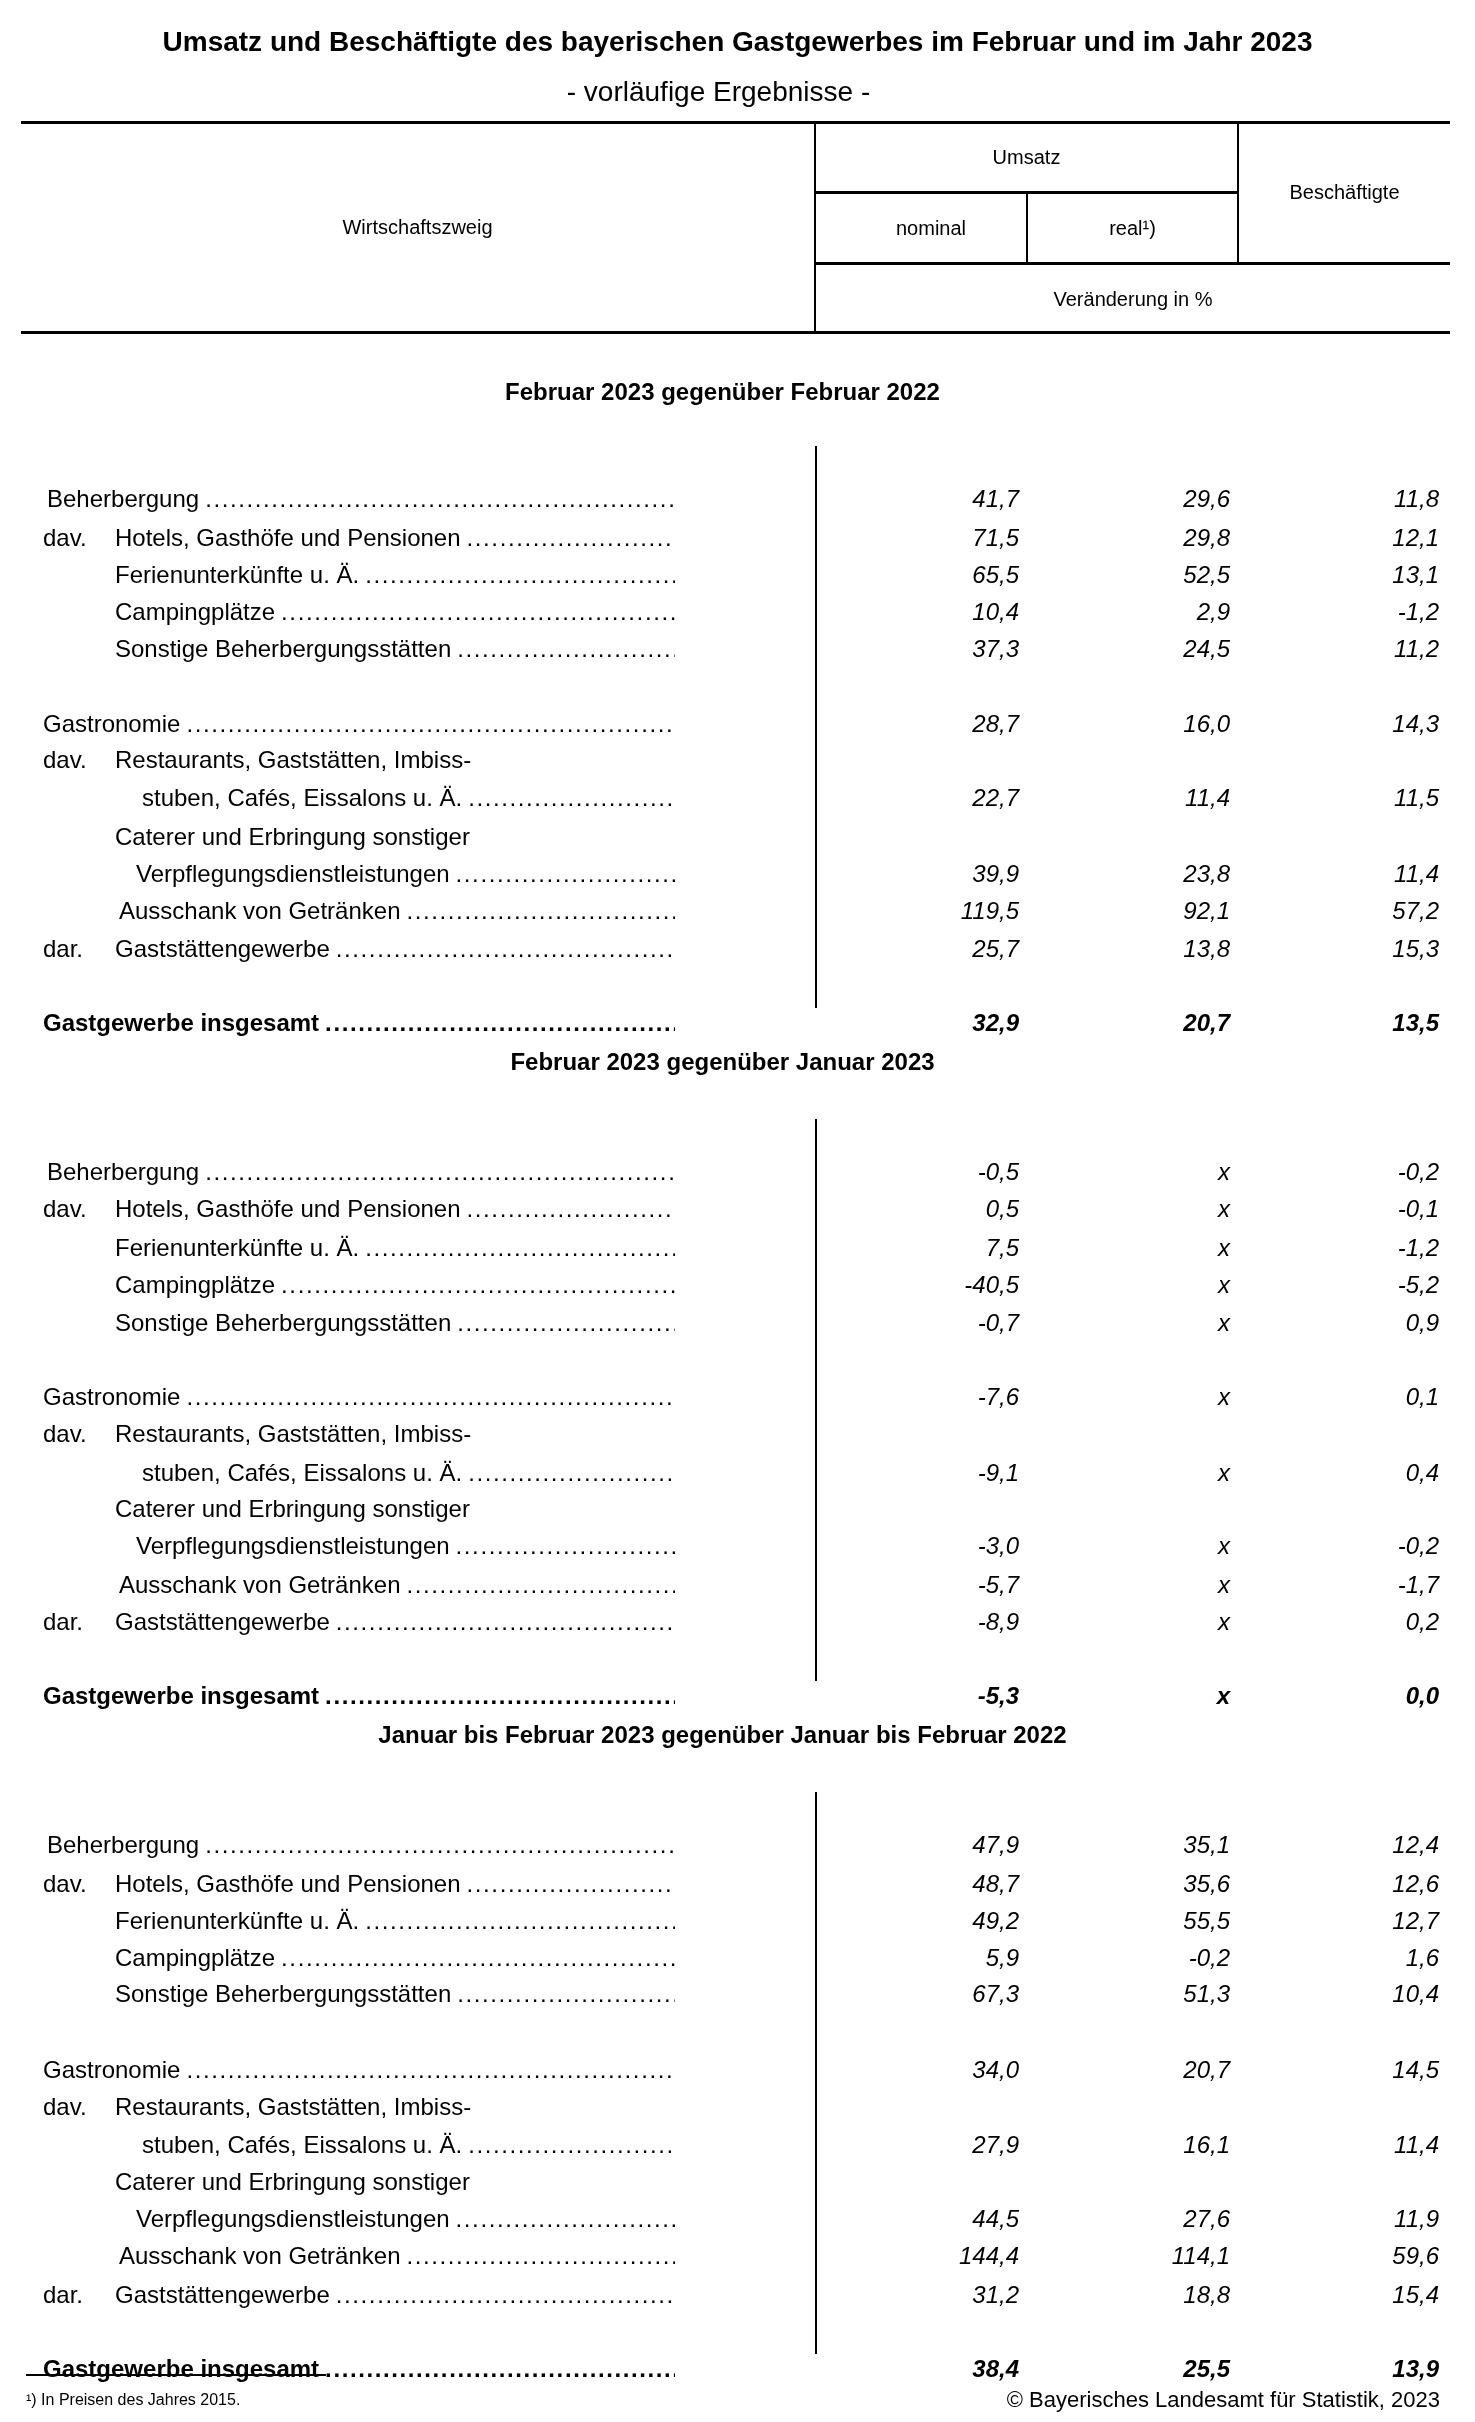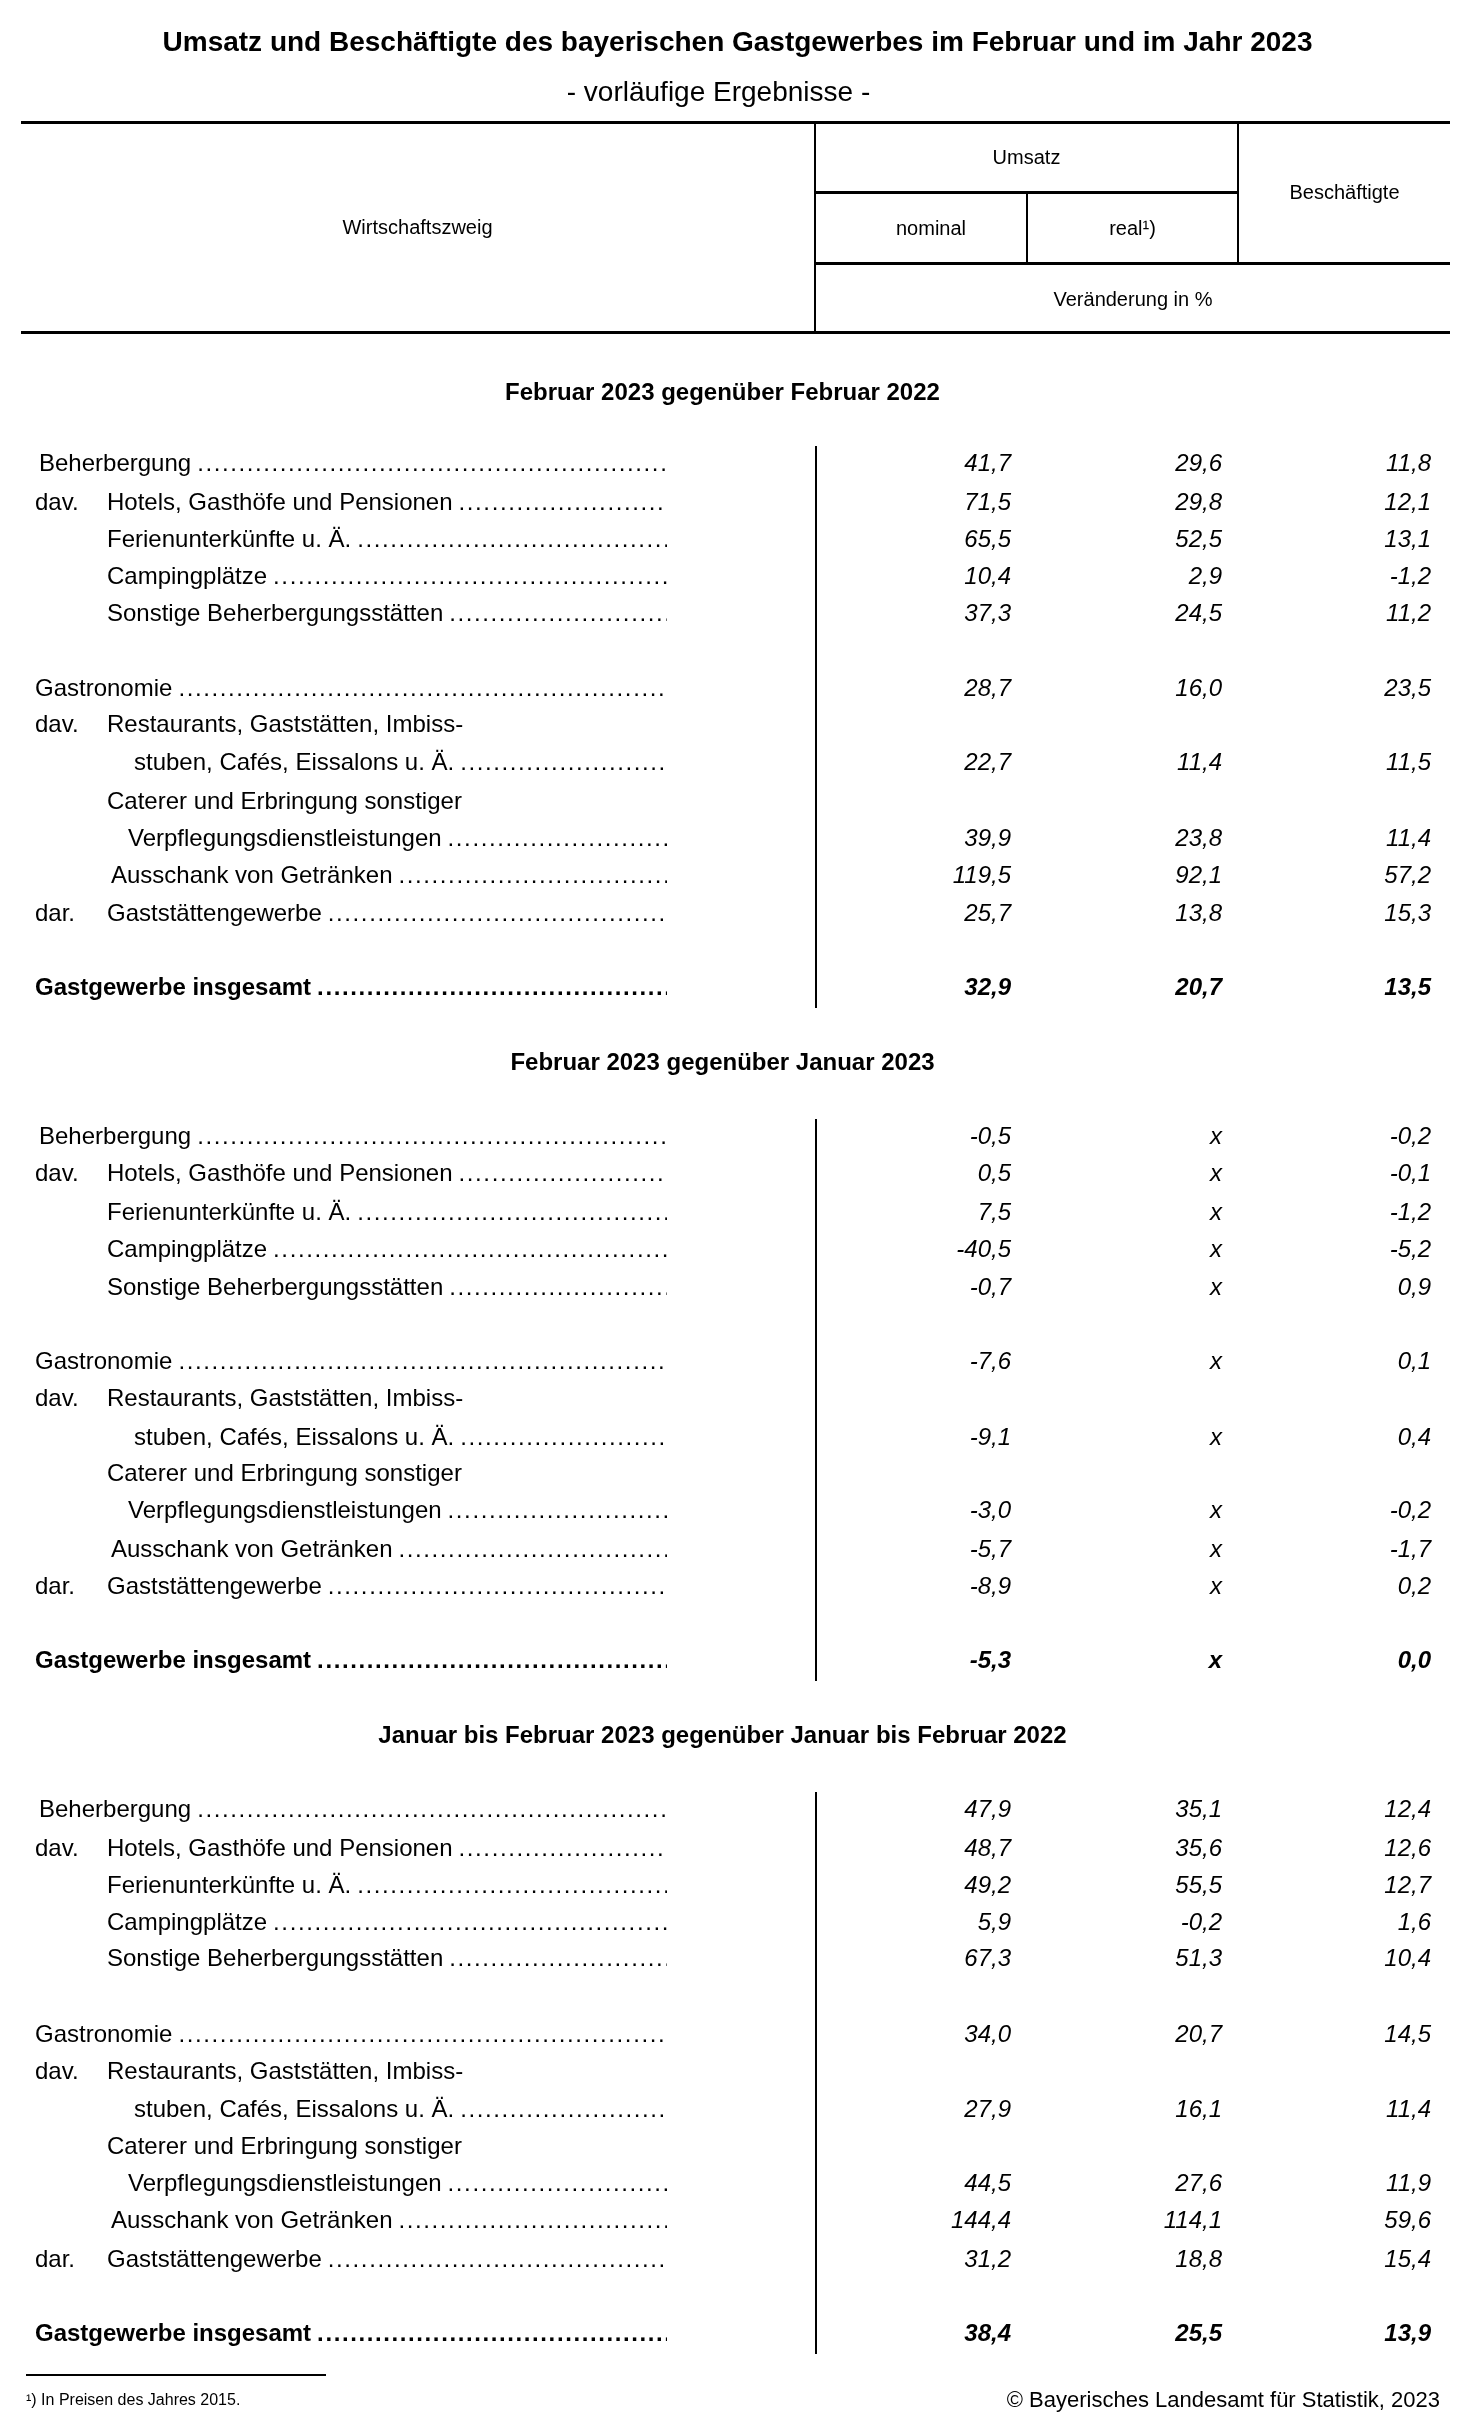--- a/index.html
+++ b/index.html
@@ -5,21 +5,21 @@
   html, body { margin: 0; padding: 0; background: #ffffff; }
   body { width: 1475px; height: 2422px; position: relative; overflow: hidden;
          font-family: "Liberation Sans", sans-serif; color: #000000; }
   .abs { position: absolute; white-space: nowrap; }
   .title { left: 0; width: 1475px; top: 24px; text-align: center; font-size: 28px; font-weight: bold; line-height: 36px; }
   .subtitle { left: 0; width: 1437px; top: 75px; text-align: center; font-size: 28px; line-height: 34px; }
   .hline { position: absolute; background: #000; }
   .vline { position: absolute; background: #000; }
   .hdr { position: absolute; font-size: 20px; line-height: 30px; text-align: center; }
   .section-title { left: 0; width: 1445px; text-align: center; font-size: 24px; font-weight: bold; line-height: 30px; }
-  .row { position: absolute; left: 8px; width: 1341px; height: 30px; font-size: 24px; line-height: 30px; }
+  .row { position: absolute; left: 16px; width: 1341px; height: 30px; font-size: 24px; line-height: 30px; margin-top: 36px; }
   .row .prefix { position: absolute; left: 27px; top: 0; }
   .row .label { position: absolute; top: 0; right: 682px; display: flex; overflow: hidden; }
   .row .label .txt { white-space: nowrap; }
   .row .label .dots { flex: 1 1 auto; overflow: hidden; white-space: nowrap; margin-left: 6px; letter-spacing: 1.6px; }
   .row .num { position: absolute; top: 0; text-align: right; font-style: italic; width: 160px; }
   .row .c1 { left: 843px; }
   .row .c2 { left: 1054px; font-style: italic; }
   .row .c3 { left: 1263px; }
   .row.bold .label, .row.bold .num { font-weight: bold; }
   .footrule { left: 26px; top: 2374px; width: 300px; height: 2px; background: #000; position: absolute; }
@@ -105,21 +105,21 @@
       <span class="num c3">11,2</span>
     </div>
     <div class="row" style="top: 673px;">
       <span class="prefix"></span>
       <div class="label" style="left: 27px;">
         <span class="txt">Gastronomie</span>
         <span class="dots">........................................................................................................................................................................................................</span>
       </div>
       <span class="num c1">28,7</span>
       <span class="num c2">16,0</span>
-      <span class="num c3">23,5</span>
+      <span class="num c3">14,3</span>
     </div>
     <div class="row" style="top: 709px;">
       <span class="prefix">dav.</span>
       <div class="label nodots" style="left: 99px;">
         <span class="txt">Restaurants, Gaststätten, Imbiss-</span>
       </div>
       <span class="num c1"></span>
       <span class="num c2"></span>
       <span class="num c3"></span>
     </div>

